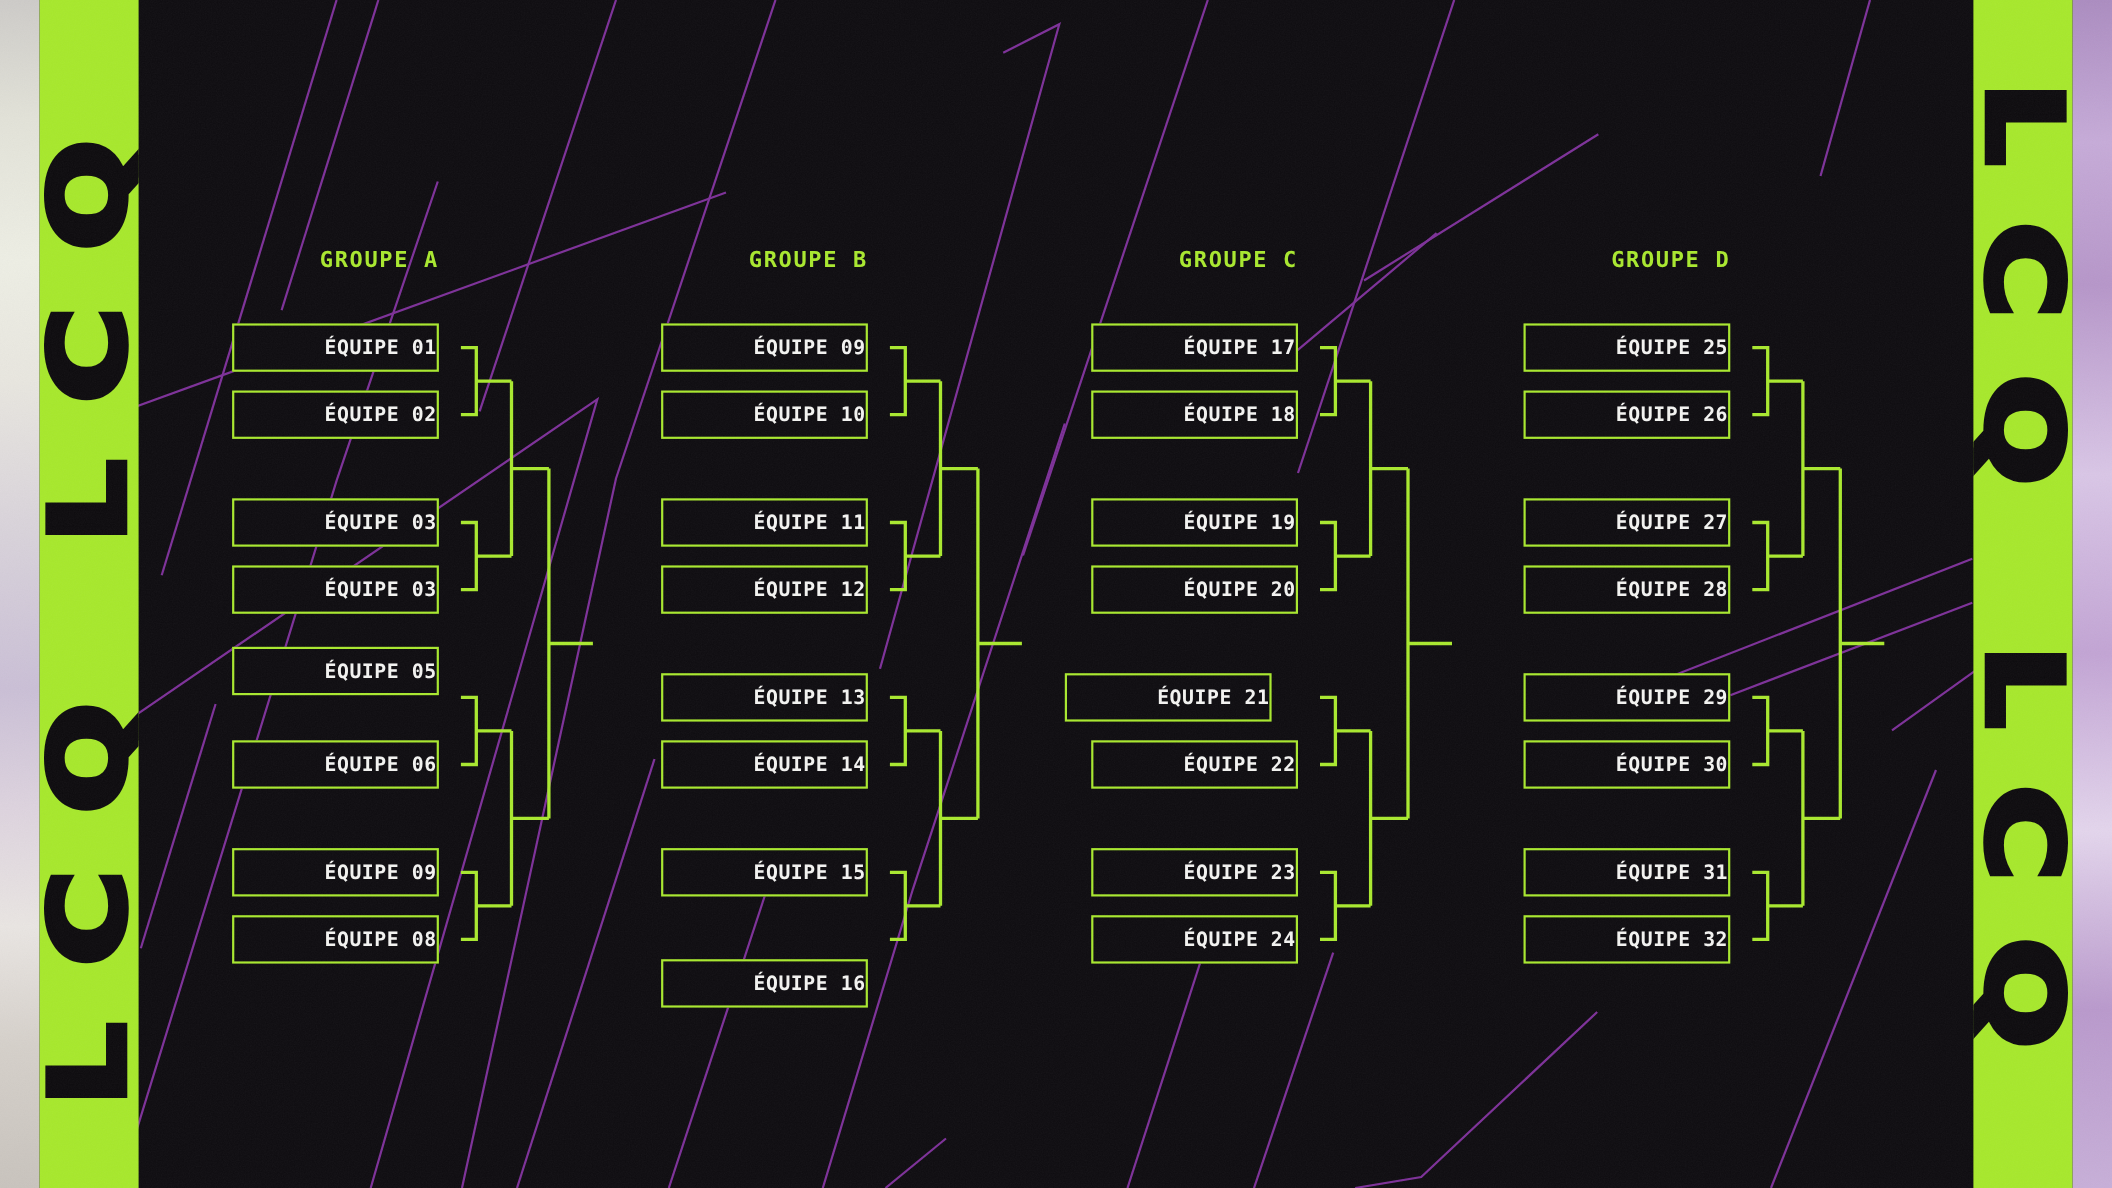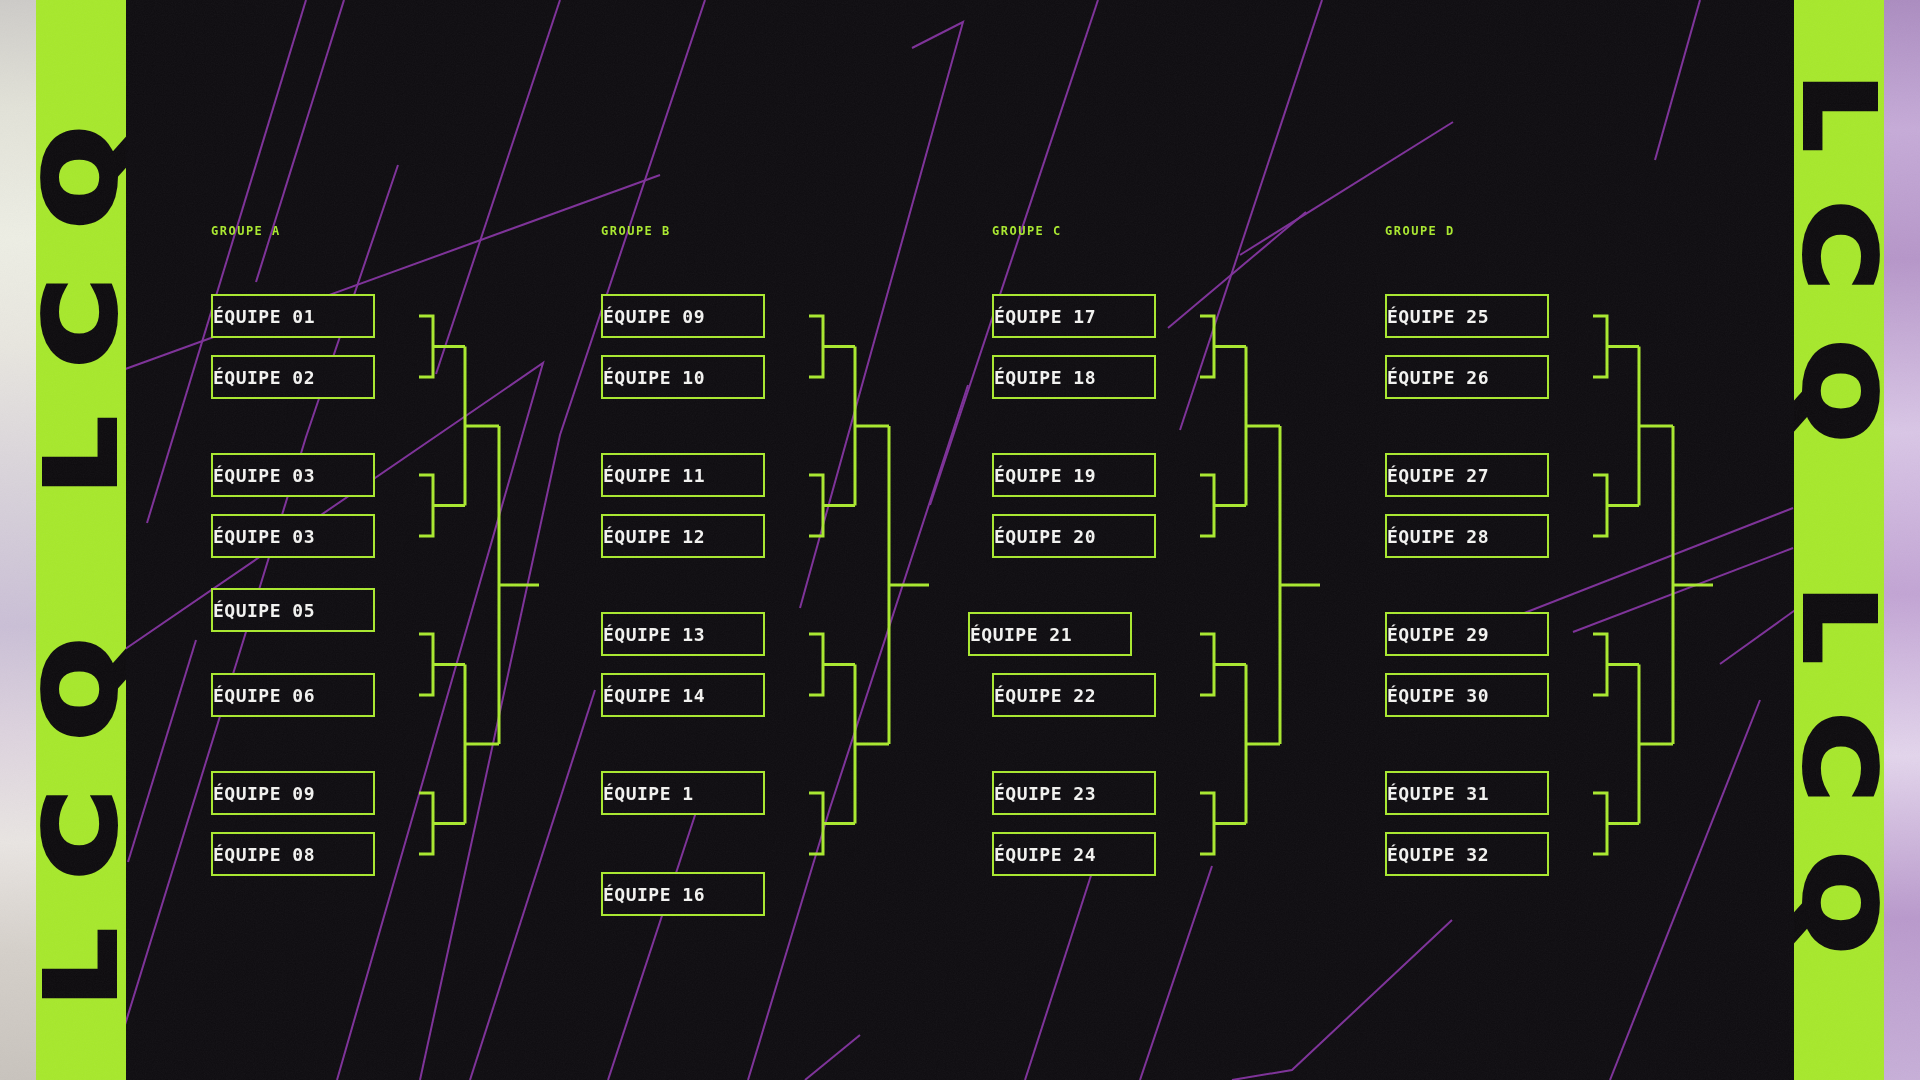--- a/index.html
+++ b/index.html
@@ -22,25 +22,25 @@
   .rail{position:absolute;top:0;height:1080px;width:90px;background:#a7e82c;z-index:4;overflow:hidden;}
   .rail-left{left:36px;}
   .rail-right{left:1794px;}
   .rail-text{position:absolute;width:1600px;height:90px;line-height:92px;text-align:center;
     font-family:"DejaVu Sans", sans-serif;font-weight:bold;font-size:94px;
     color:#0d0b0e;-webkit-text-stroke:6px #0d0b0e;letter-spacing:42px;white-space:nowrap;}
   .rail-left .rail-text{left:-755px;top:495px;transform:rotate(-90deg) scaleX(1.25);}
   .rail-right .rail-text{left:-755px;top:495px;transform:rotate(90deg) scaleX(1.25);}
 
   
-  .group-title{position:absolute;width:188px;top:224px;text-align:left;
-    color:#a9e82f;font-weight:bold;font-size:12px;letter-spacing:1.5px;z-index:2;}
-  .team{position:absolute;width:164px;height:44px;box-sizing:border-box;
+  .group-title{position:absolute;width:188px;top:224px;text-align:right;
+    color:#a9e82f;font-weight:bold;font-size:20px;letter-spacing:1.5px;z-index:2;}
+  .team{position:absolute;width:188px;height:44px;box-sizing:border-box;
     border:2.5px solid #a9e82f;background:#0e0c10;display:flex;align-items:center;
-    justify-content:flex-start;z-index:2;}
+    justify-content:flex-end;z-index:2;}
   .team span{color:#f3f3f1;font-weight:bold;font-size:18px;letter-spacing:0.5px;}
   .bracket{position:absolute;top:280px;width:150px;height:610px;z-index:2;}
 
   
   .noise{position:absolute;left:0;top:0;width:1920px;height:1080px;z-index:7;
          pointer-events:none;opacity:.55;}
 </style>
 </head>
 <body>
 
@@ -121,21 +121,21 @@
     <div class="team" style="left:601px;top:514px">
         <span>ÉQUIPE 12</span>
       </div>
     <div class="team" style="left:601px;top:612px">
         <span>ÉQUIPE 13</span>
       </div>
     <div class="team" style="left:601px;top:673px">
         <span>ÉQUIPE 14</span>
       </div>
     <div class="team" style="left:601px;top:771px">
-        <span>ÉQUIPE 1</span>
+        <span>ÉQUIPE 15</span>
       </div>
     <div class="team" style="left:601px;top:872px">
         <span>ÉQUIPE 16</span>
       </div>
     <svg class="bracket" style="left:789px" viewBox="0 0 150 610">
       <path fill="none" stroke="#a9e82f" stroke-width="3" d="M20 36 H34 V97 H20 M34 66.5 H66 M20 195 H34 V256 H20 M34 225.5 H66 M20 354 H34 V415 H20 M34 384.5 H66 M20 513 H34 V574 H20 M34 543.5 H66 M66 66.5 V225.5 M66 146 H100 M66 384.5 V543.5 M66 464 H100 M100 146 V464 M100 305 H140"></path>
     </svg>
   </section>
 
   <section>

